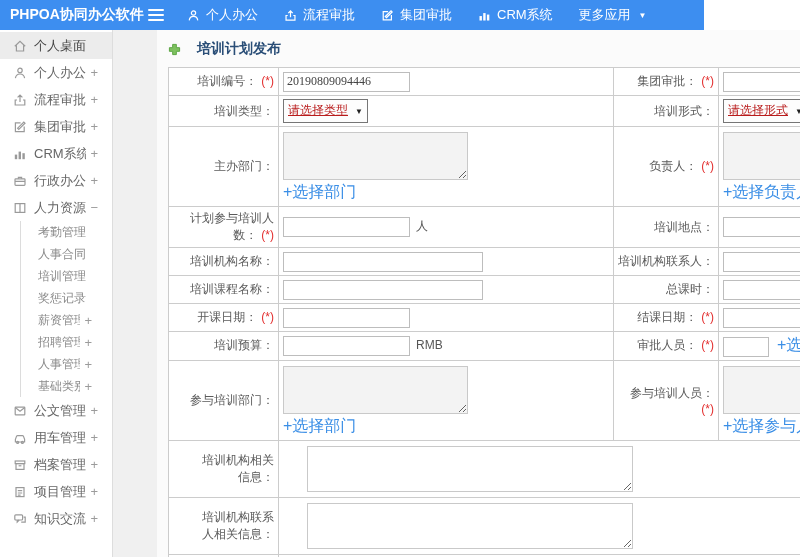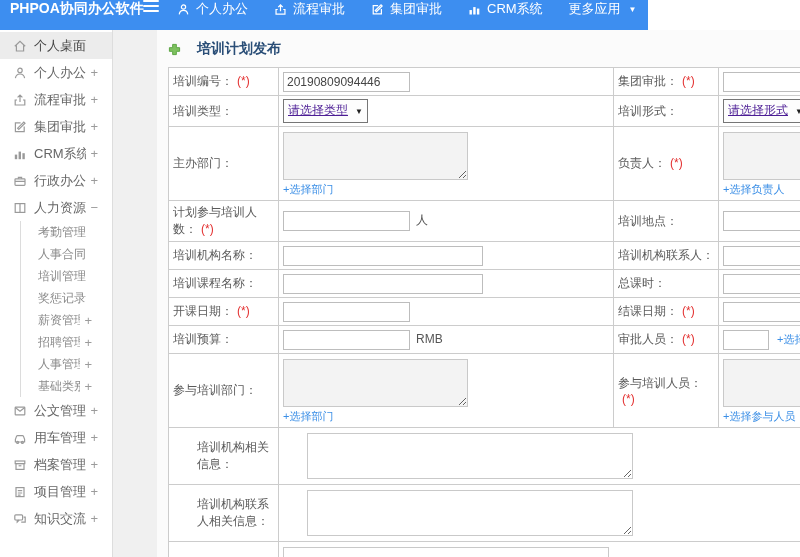--- a/index.html
+++ b/index.html
@@ -1,21 +1,21 @@
 <!DOCTYPE html>
 <html><head>
 <meta charset="utf-8">
 <style>
   * { margin:0; padding:0; box-sizing:border-box; }
   html,body { width:800px; height:557px; overflow:hidden; background:#fff;
     font-family:"Liberation Sans","DejaVu Sans",sans-serif; }
 
   
-  .topbar { position:absolute; left:0; top:0; width:648px; height:30px;
-    background:#3d8ef0; display:flex; align-items:flex-start; color:#fff; }
+  .topbar { position:absolute; left:0; top:0; width:704px; height:30px;
+    background:#3d8ef0; display:flex; align-items:center; color:#fff; }
   .logo { width:143px; padding-left:10px; font-size:14px; font-weight:bold;
     letter-spacing:0; white-space:nowrap; }
   .burger { width:26px; display:flex; align-items:center; justify-content:center; cursor:pointer; }
   .topnav { display:flex; align-items:center; margin-left:18px; }
   .topnav-item { display:flex; align-items:center; gap:6px; font-size:13px;
     margin-right:26px; cursor:pointer; white-space:nowrap; }
   .topnav-item svg { display:block; }
   .caret { font-size:8px; margin-left:2px; }
 
   
@@ -36,46 +36,46 @@
     background:#f0f0f0; overflow:hidden; }
   .panel { margin-left:44px; height:100%; background:#fbfbfb; padding:10px 0 0 11px; }
   .page-title { display:flex; align-items:center; gap:16px; font-size:14px;
     font-weight:bold; color:#2a4e77; padding-bottom:9px; }
   .plus-ico { display:flex; }
 
   
   table.form { border-collapse:collapse; table-layout:fixed; width:1010px; background:#fbfbfb; }
   table.form td { border:1px solid #ccc; background:#fff; font-size:12px;
     color:#5a5a5a; vertical-align:middle; padding:3px 4px; }
-  td.lt { padding-left:8px; }
+  td.lt { padding-left:8px;text-align:right; }
   .req { color:#e33030; margin-left:4px; font-size:12px; }
   tr.h28 td { height:28px; }
   tr.h62 td { height:62px; }
   tr.h57 td { height:57px;padding-left:28px; }
   tr.h48 td { height:48px; }
 
   input.inp { height:20px; border:1px solid #bdbdbd; background:#fff;
-    font-size:12px; padding:1px 3px; font-family:Liberation Sans, sans-serif; color:#444; vertical-align:middle; }
+    font-size:12px; padding:1px 3px; font-family:Liberation Serif, serif; color:#444; vertical-align:middle; }
   .w127 { width:127px; } .w200 { width:200px; } .w170 { width:170px; }
   .inp-gray { width:46px; background:#e9e9e9; }
   .suffix { margin-left:6px; color:#555; }
 
   .sel { display:inline-block; border:1px solid #767676; background:#fdfdfd;
     padding:2px 4px 3px; cursor:pointer; white-space:nowrap; vertical-align:middle; }
-  .sel-text { color:#4c1d95; text-decoration:underline; font-size:12px; }
+  .sel-text { color:#b91c1c; text-decoration:underline; font-size:12px; }
   .sel-caret { color:#222; font-size:8px; margin-left:7px; }
 
   textarea { border:1px solid #c9c9c9; font-family:inherit; font-size:12px;
     color:#444; display:block; }
   .ta-s { width:185px; height:48px; background:#f3f3f3; margin:2px 0 2px 0; }
   .ta-r { width:150px; height:48px; background:#f3f3f3; margin:2px 0 2px 0; }
   .ta-l { width:326px; height:46px; background:#fff; margin:2px 0; }
   .ta-l2 { width:326px; height:40px; background:#fff; margin:2px 0; }
 
-  a.lnk { color:#3a8ee6; font-size:11px; text-decoration:none; cursor:pointer; white-space:nowrap; }
+  a.lnk { color:#3a8ee6; font-size:16px; text-decoration:none; cursor:pointer; white-space:nowrap; }
   .lnk-inline { margin-left:8px; }
 </style>
 </head>
 <body>
 
 <div class="topbar">
   <div class="logo">PHPOA协同办公软件</div>
   <div class="burger">
     <svg width="16" height="12" viewBox="0 0 16 12">
         <g fill="#fff">

